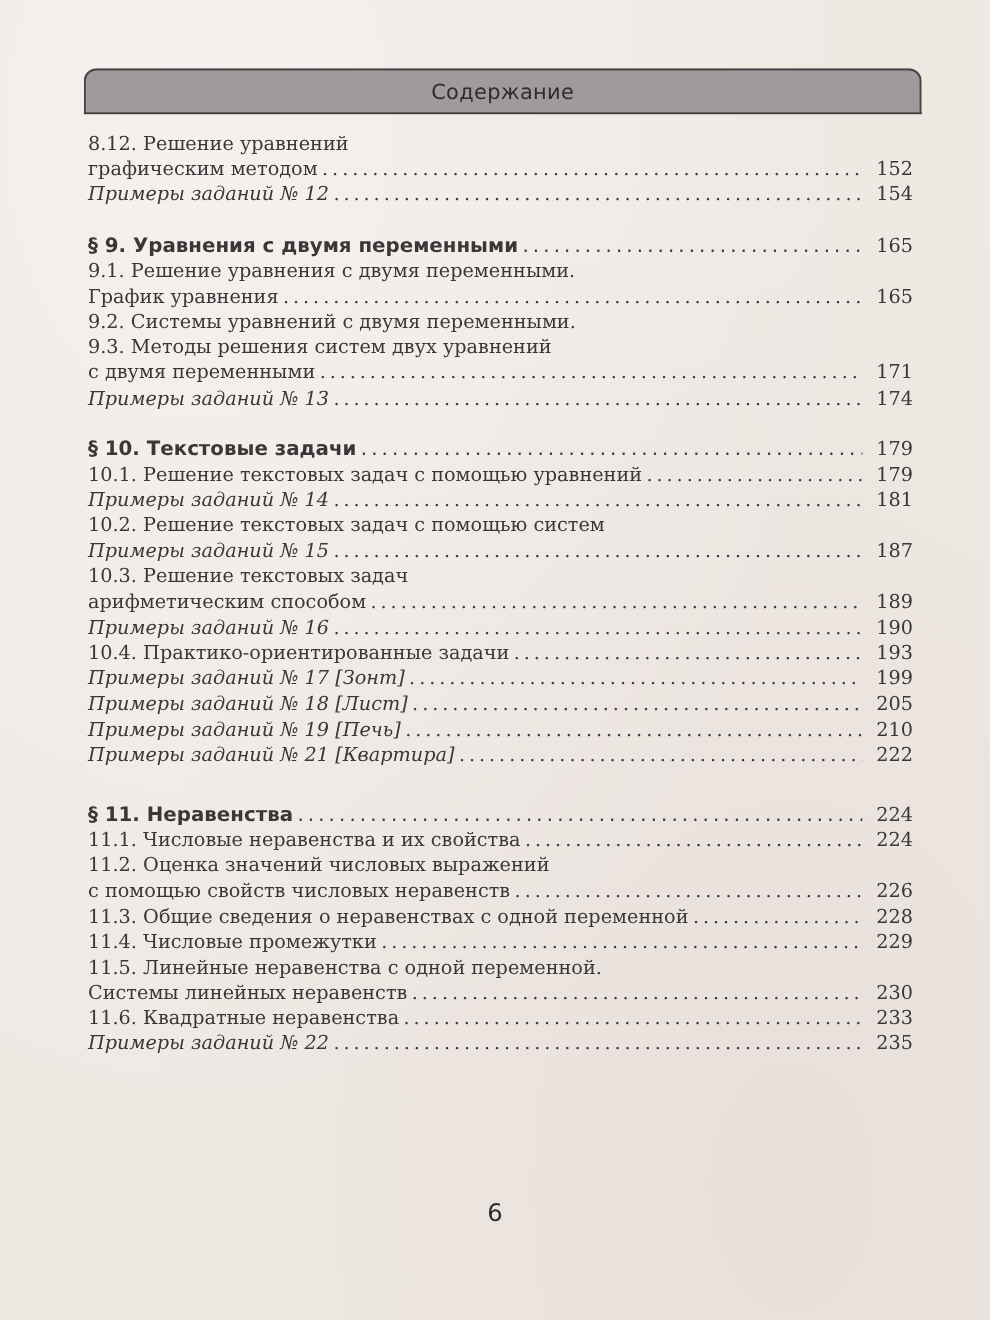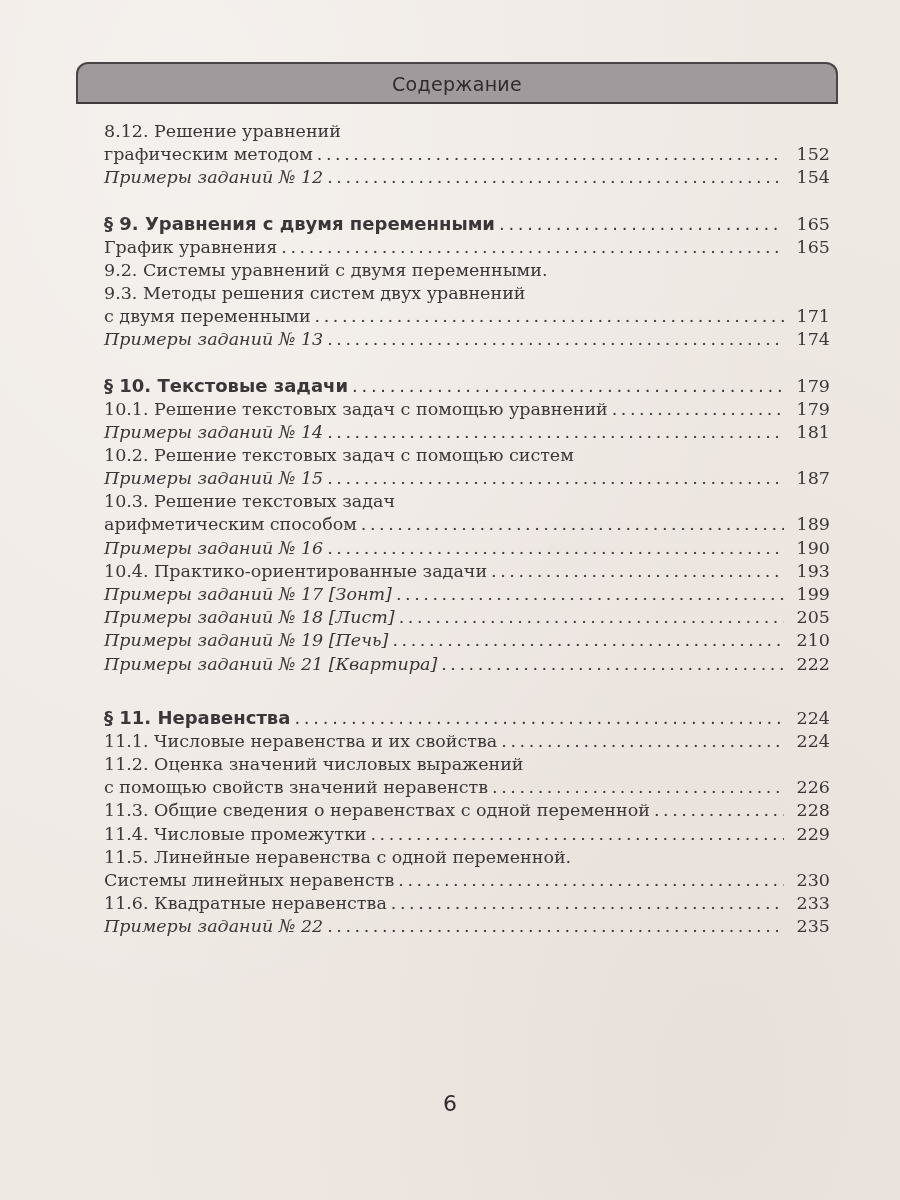--- a/index.html
+++ b/index.html
@@ -32,21 +32,21 @@
     font-family: "DejaVu Sans", "Liberation Sans", sans-serif;
     font-size: 19px; color: #2f2b2d; letter-spacing: 0.3px;
     margin-top: 2px;
   }
   .toc {
     position: absolute; left: 80px; top: 120px; width: 750px;
   }
   .row {
     display: flex; align-items: baseline;
     height: 23.2px; line-height: 23.2px;
-    font-size: 17.5px; white-space: nowrap; margin-left: 24px;
+    font-size: 17.5px; white-space: nowrap;
   }
   .row .label { flex: 0 0 auto; }
   .row .dots {
     flex: 1 1 auto; overflow: hidden; margin: 0 6px 0 4px;
     letter-spacing: 3.6px; color: #3b3638;
   }
   .row .dots::before {
     content: ". . . . . . . . . . . . . . . . . . . . . . . . . . . . . . . . . . . . . . . . . . . . . . . . . . . . . . . . . . . . . . . . . . . . . . . . . . . . . . . . . . . . . . . . . . . . . .";
     letter-spacing: -1px;
   }
@@ -91,20 +91,23 @@
         <span class="dots"></span>
         <span class="page-num">154</span>
       </div>
       <div class="gap"></div>
       <div class="row section">
         <span class="label">§ 9. Уравнения с двумя переменными</span>
         <span class="dots"></span>
         <span class="page-num">165</span>
       </div>
       <div class="row">
+        <span class="label">9.1. Решение уравнения с двумя переменными.</span>
+      </div>
+      <div class="row">
         <span class="label">График уравнения</span>
         <span class="dots"></span>
         <span class="page-num">165</span>
       </div>
       <div class="row">
         <span class="label">9.2. Системы уравнений с двумя переменными.</span>
       </div>
       <div class="row">
         <span class="label">9.3. Методы решения систем двух уравнений</span>
       </div>
@@ -188,21 +191,21 @@
       </div>
       <div class="row">
         <span class="label">11.1. Числовые неравенства и их свойства</span>
         <span class="dots"></span>
         <span class="page-num">224</span>
       </div>
       <div class="row">
         <span class="label">11.2. Оценка значений числовых выражений</span>
       </div>
       <div class="row">
-        <span class="label">с помощью свойств значений неравенств</span>
+        <span class="label">с помощью свойств числовых неравенств</span>
         <span class="dots"></span>
         <span class="page-num">226</span>
       </div>
       <div class="row">
         <span class="label">11.3. Общие сведения о неравенствах с одной переменной</span>
         <span class="dots"></span>
         <span class="page-num">228</span>
       </div>
       <div class="row">
         <span class="label">11.4. Числовые промежутки</span>

